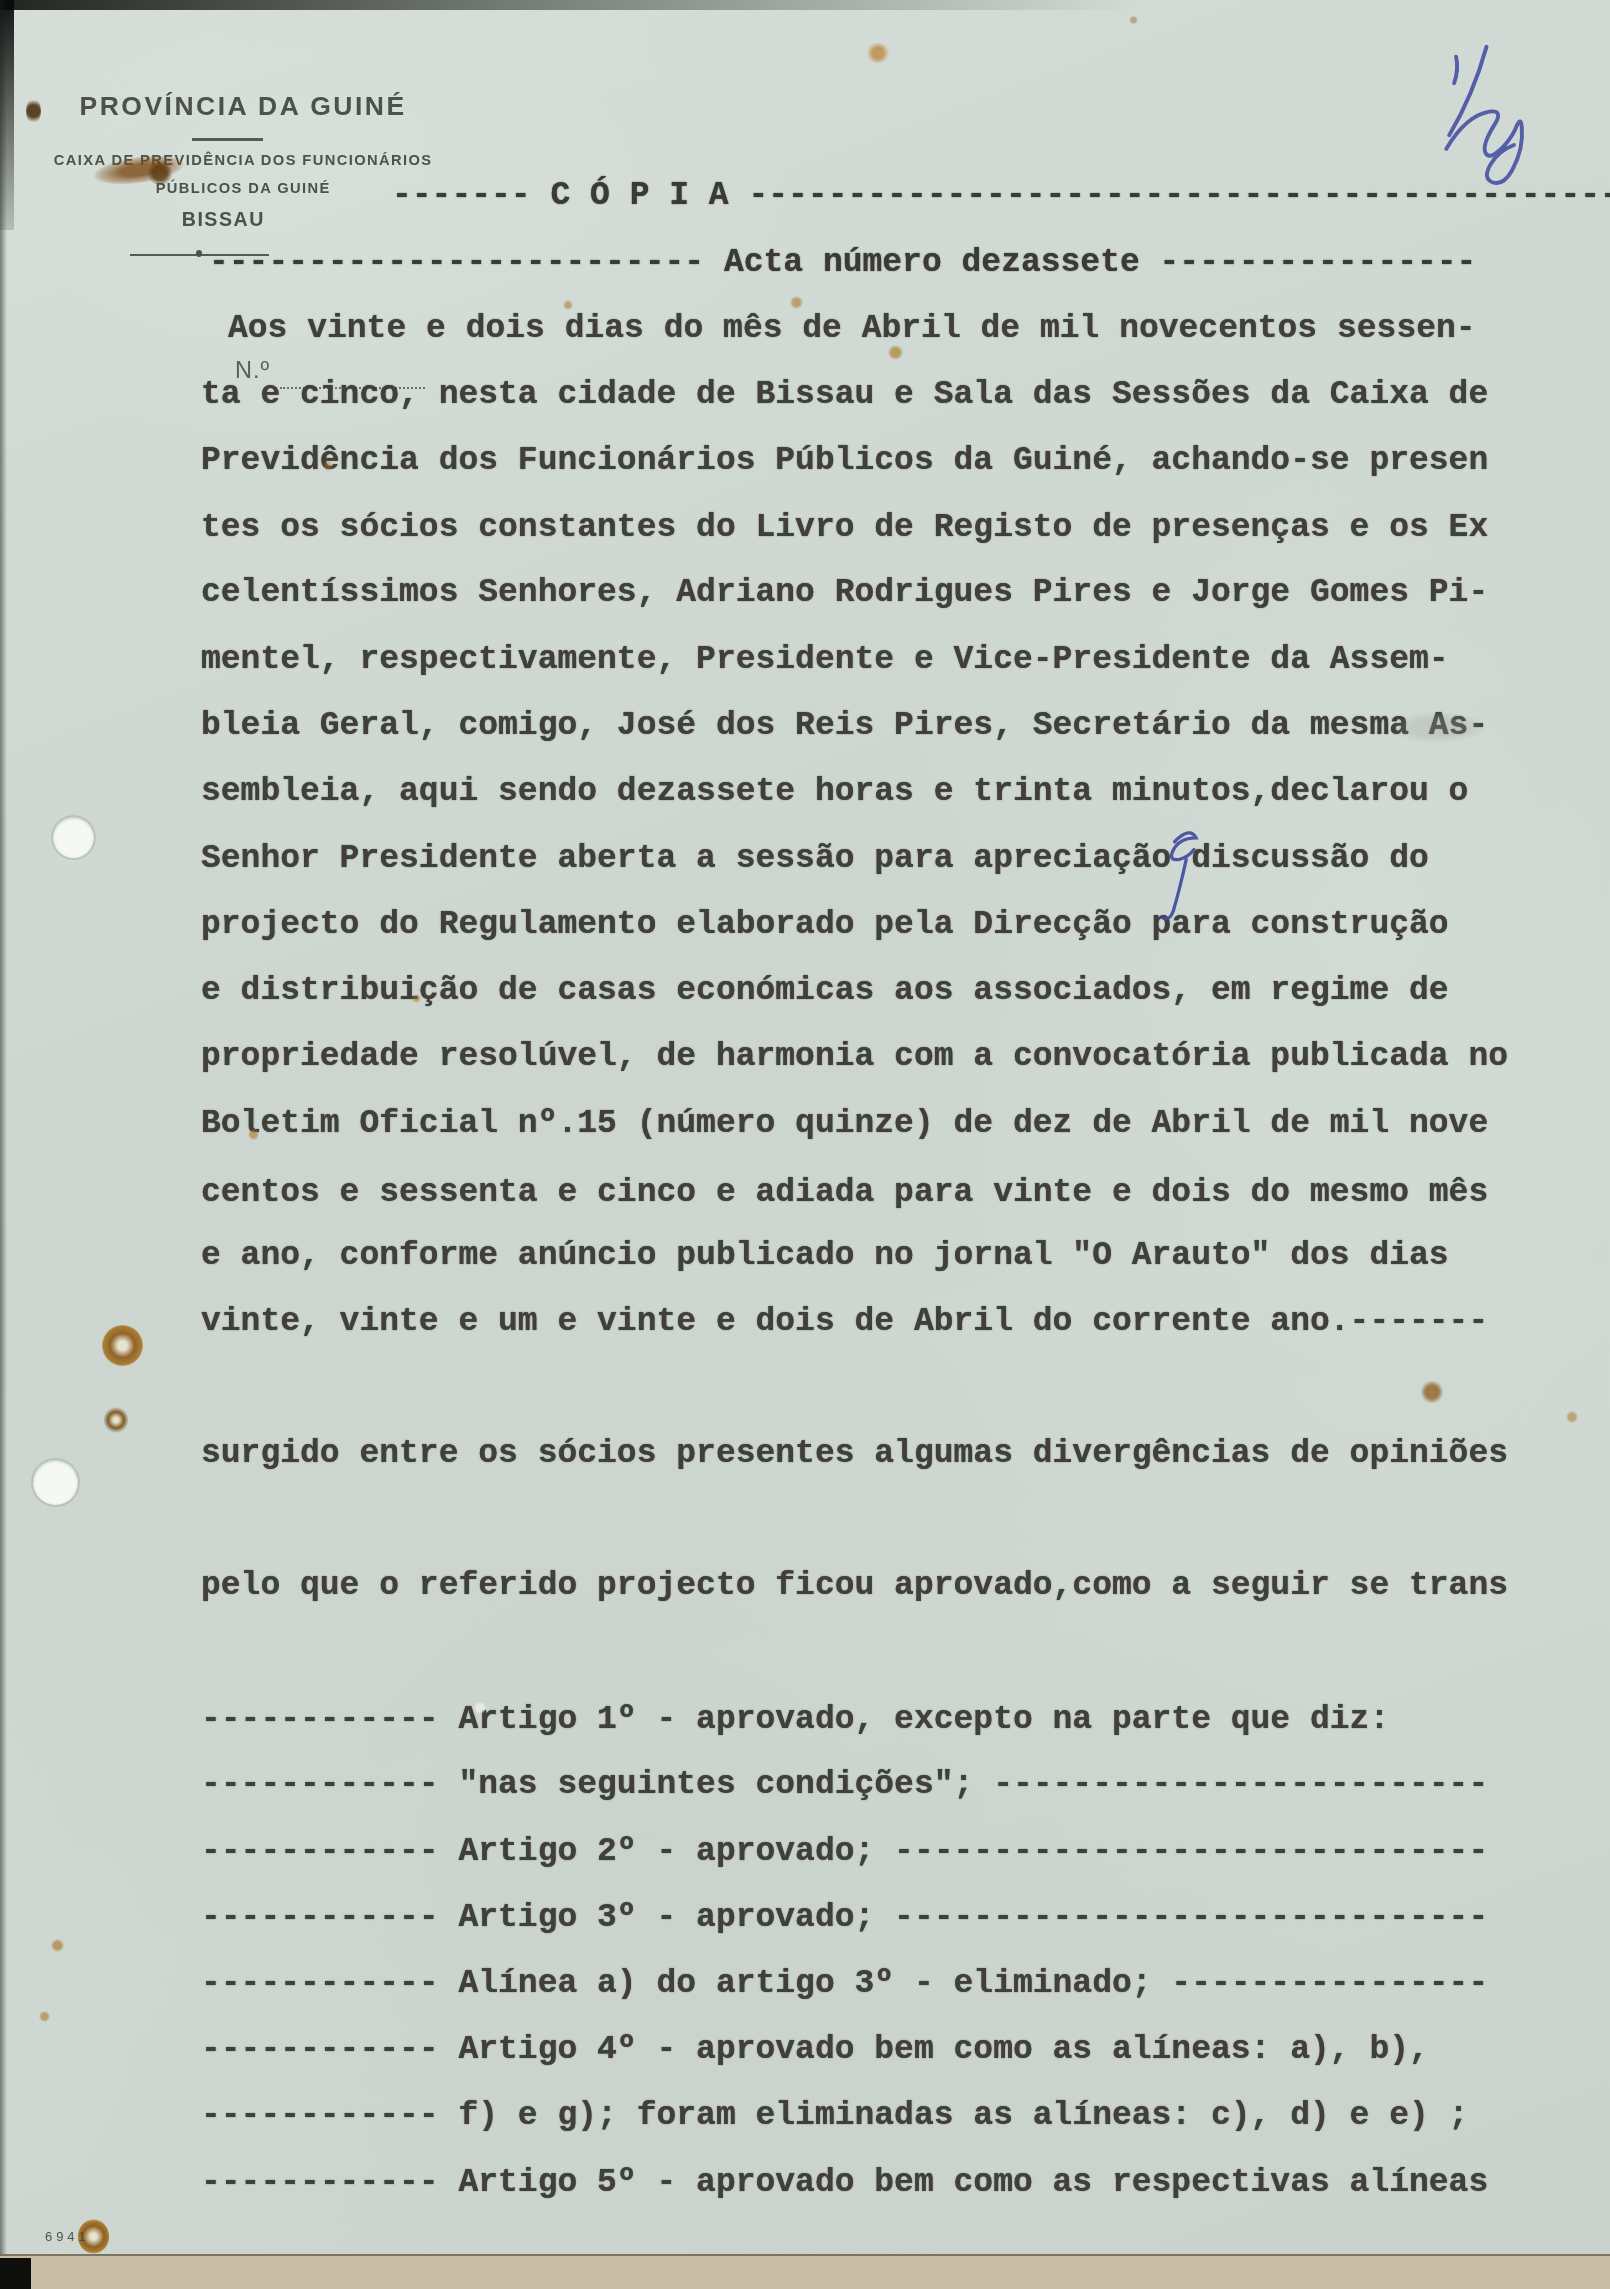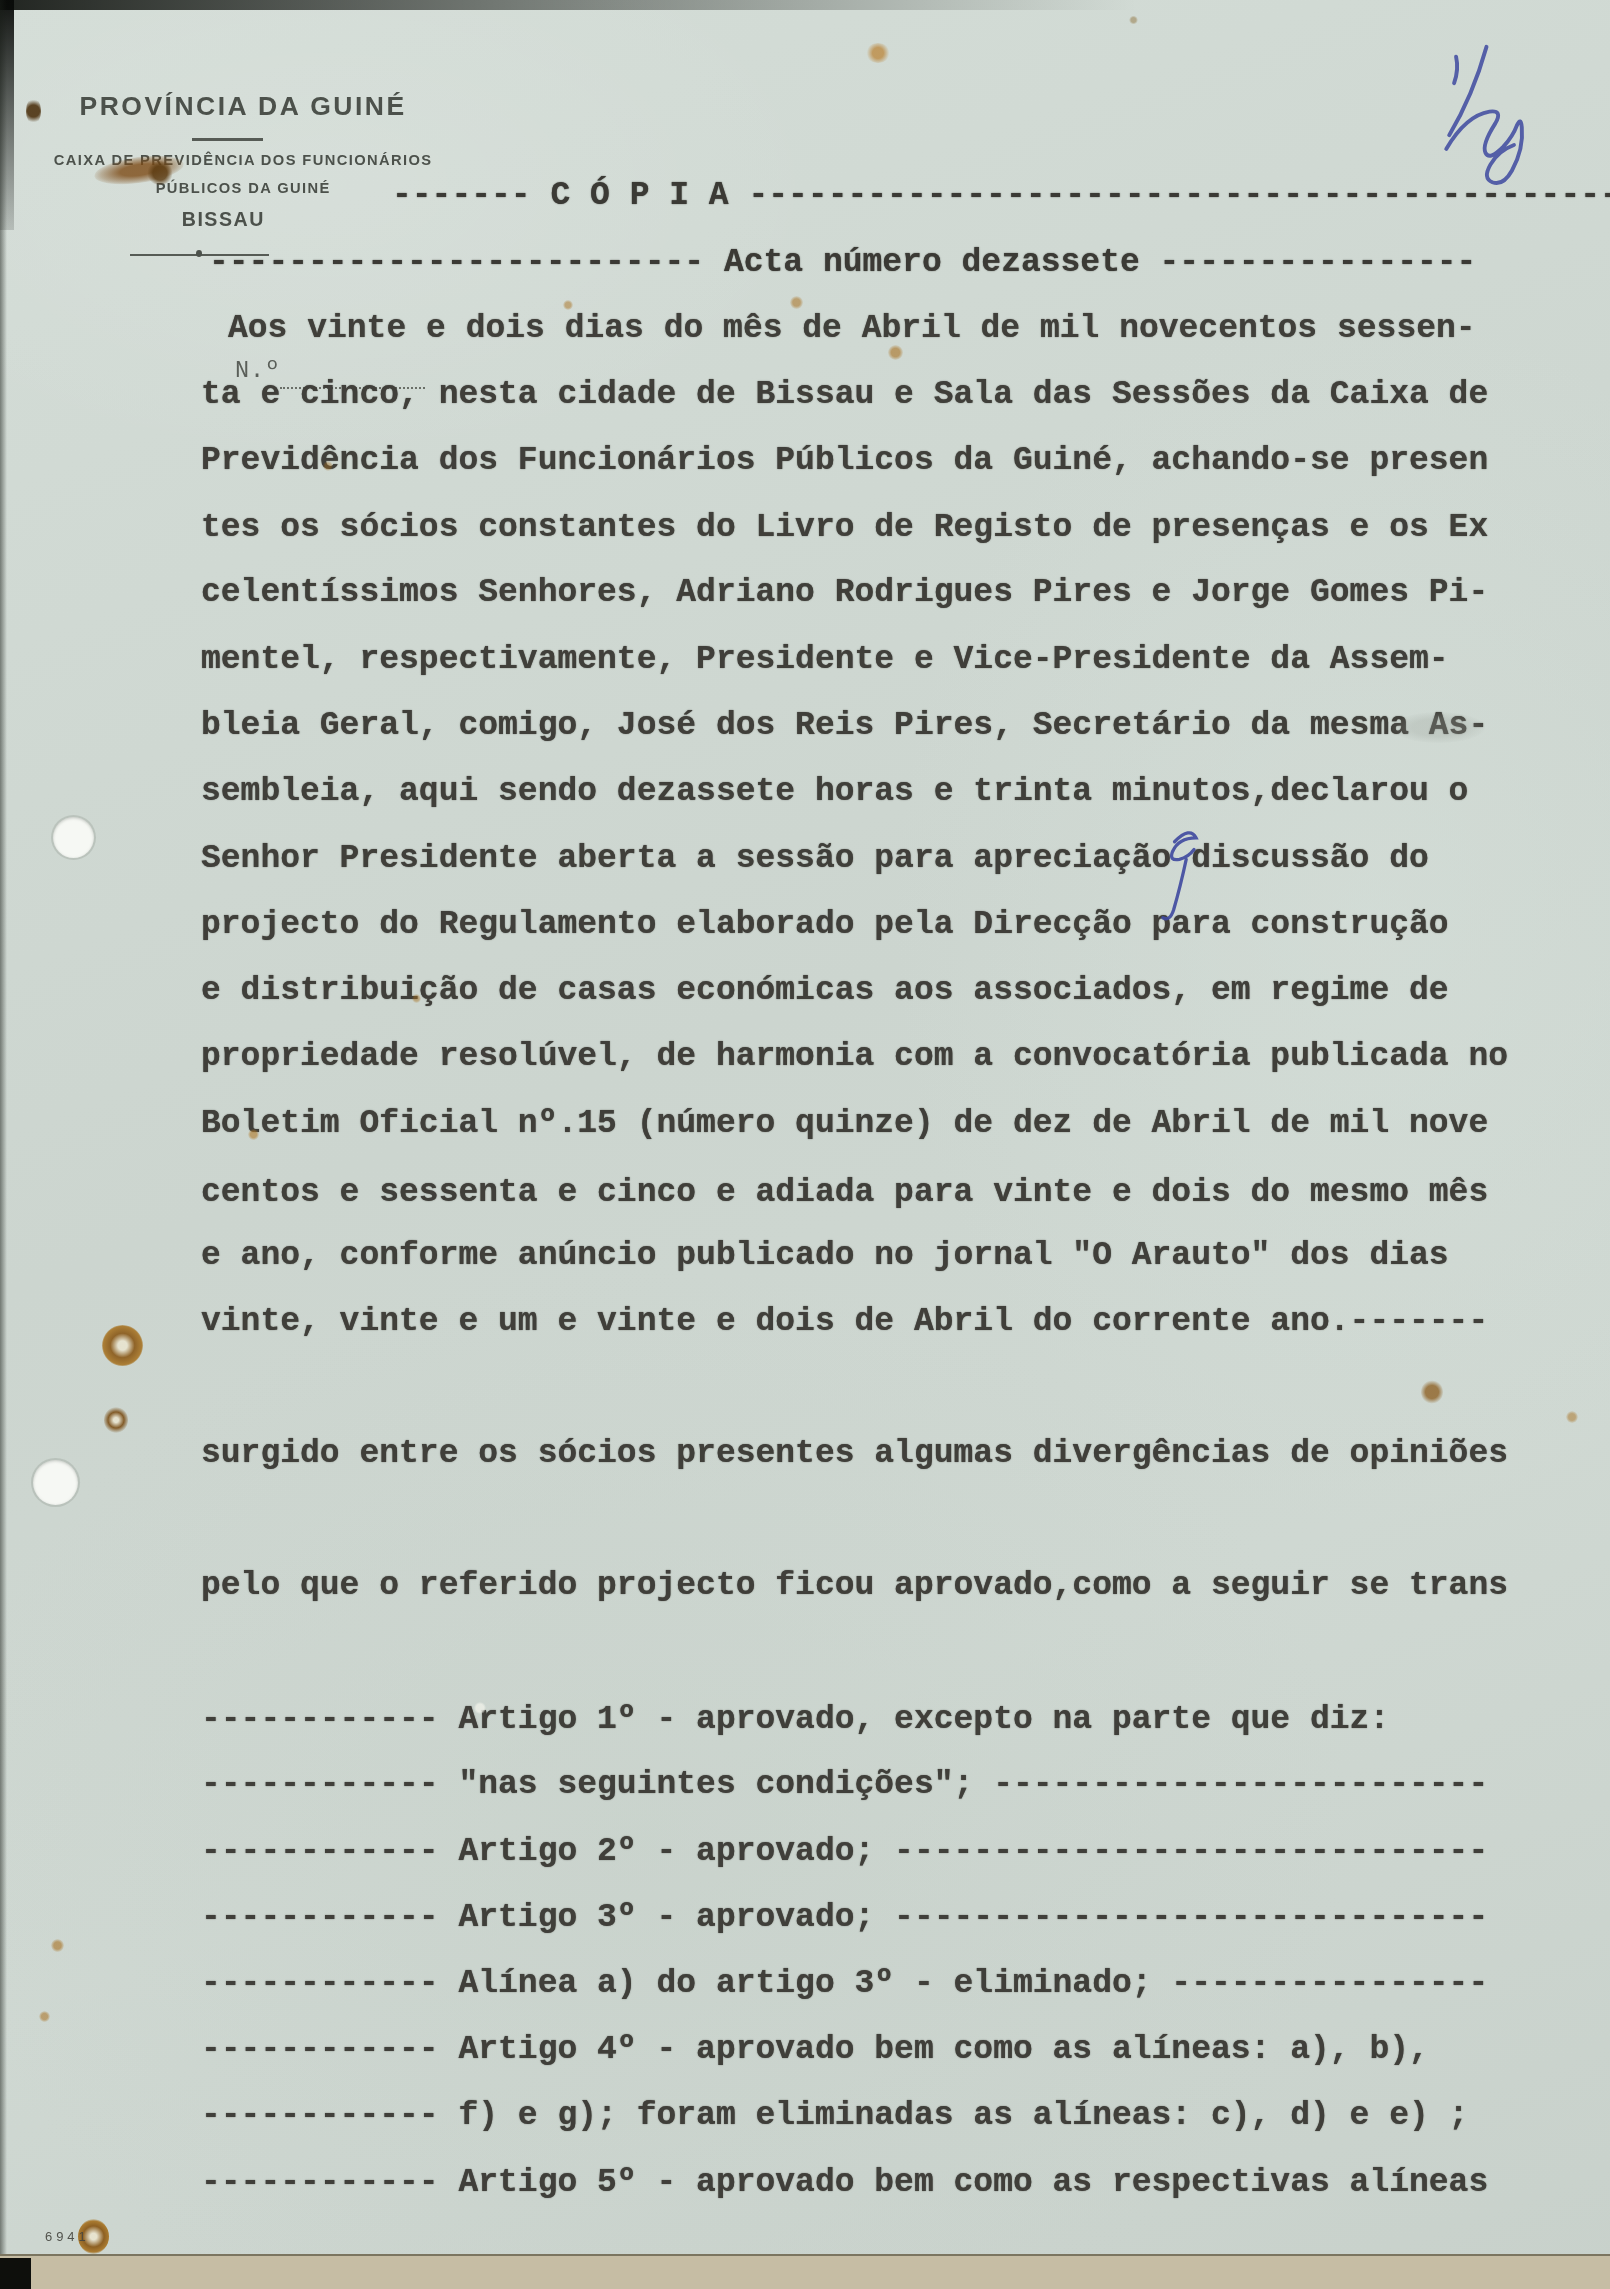--- a/index.html
+++ b/index.html
@@ -21,21 +21,21 @@
     color:#3b3a35;text-shadow:0 0 1.3px rgba(45,45,40,.9);}
   
   .lh{position:absolute;color:#4c514b;text-align:center;}
   .lh-province{left:17.6px;top:91px;width:451px;font-size:26.5px;font-weight:bold;letter-spacing:2.5px;}
   .lh-org1{left:12.7px;top:152px;width:461px;font-size:14.7px;font-weight:bold;letter-spacing:1.4px;}
   .lh-org2{left:12.7px;top:180px;width:461px;font-size:14.7px;font-weight:bold;letter-spacing:1.4px;}
   .lh-city{left:7.8px;top:208px;width:431px;font-size:19.6px;font-weight:bold;letter-spacing:1.5px;}
   .rule1{position:absolute;left:192px;top:138px;width:71px;height:2.9px;background:#565b55;}
   .rule2{position:absolute;left:130px;top:254px;width:139px;height:2px;background:#565b55;}
   .rule2dot{position:absolute;left:196px;top:250px;width:5.9px;height:6.9px;border-radius:50%;background:#4c514b;}
-  .numlabel{position:absolute;left:235px;top:357px;font-size:23.5px;color:#5a5f59;letter-spacing:1px;font-family:Liberation Mono, monospace;}
+  .numlabel{position:absolute;left:235px;top:357px;font-size:23.5px;color:#5a5f59;letter-spacing:1px;}
   .numdots{position:absolute;left:280px;top:365px;width:145px;border-bottom:2.9px dotted #6a6f68;height:21.6px;}
   
   .hole{position:absolute;border-radius:50%;background:#f6f8f4;
         box-shadow:0 0 0 2px rgba(150,158,150,.35), inset 0 1px 2.9px rgba(120,128,120,.4);}
   
   .stain{position:absolute;border-radius:50%;}
   
   .edge-top{position:absolute;left:0;top:0;width:1137px;height:9.8px;
     background:linear-gradient(to right, rgba(14,17,13,.9), rgba(14,17,13,.25) 70%, transparent);}
   .edge-left-wedge{position:absolute;left:0;top:0;width:13.7px;height:230px;

